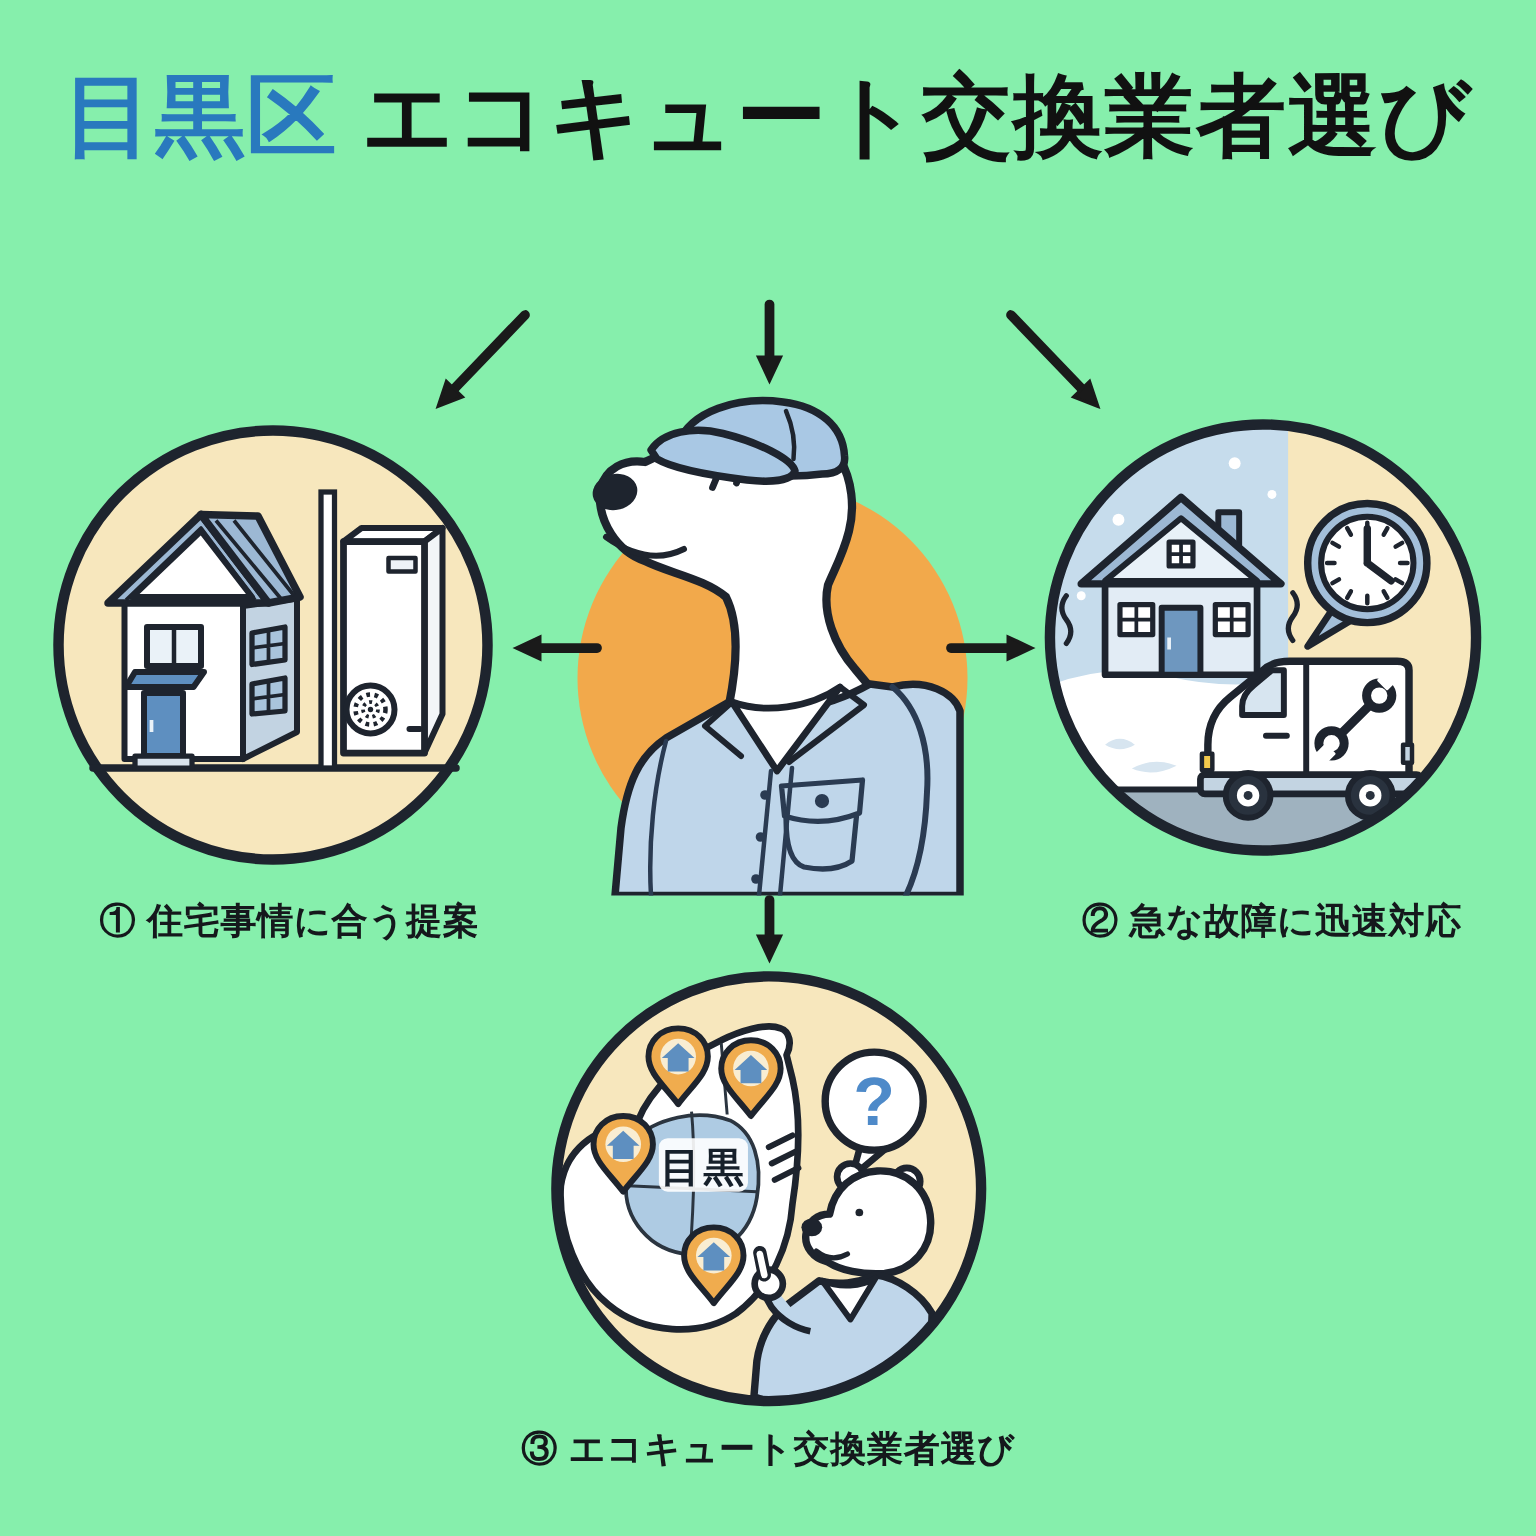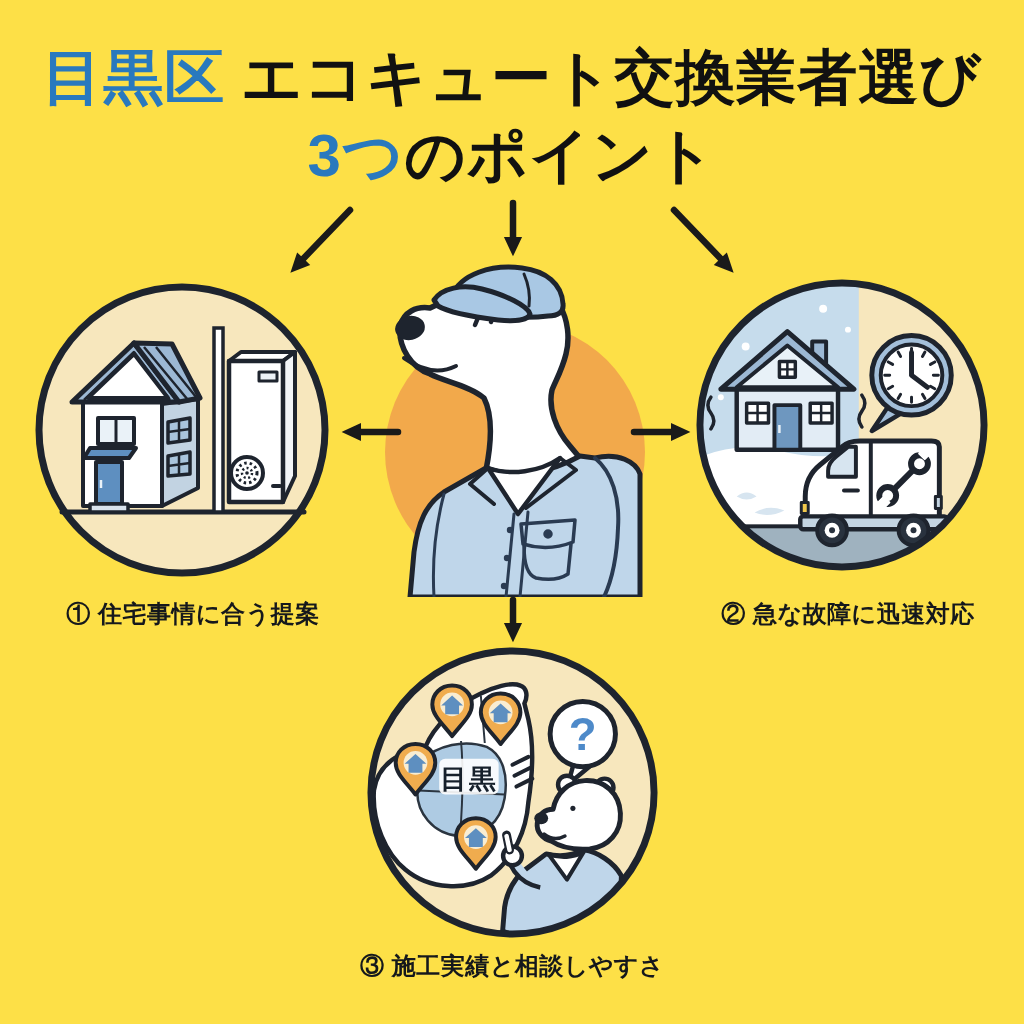--- a/index.html
+++ b/index.html
@@ -1,37 +1,36 @@
 <!DOCTYPE html>
 <html lang="ja"><head>
 <meta charset="utf-8">
 <style>
   html,body{margin:0;padding:0;background:#ffffff;}
   .canvas{
-    position:relative;width:1024px;height:1024px;background:#fde047;overflow:hidden;
+    position:relative;width:1024px;height:1024px;background:#86efac;overflow:hidden;
     font-family:"Liberation Sans",sans-serif;color:#111;
   }
   .title{position:absolute;left:0;width:1024px;text-align:center;margin:0;
     font-weight:800;font-size:60px;line-height:1.0;letter-spacing:1px;color:#111;}
   .title-line1{top:48px;}
   .title-line2{top:126px;}
   .accent{color:#2979BE;}
   .t-rest{margin-left:16px;}
   .pt-label{position:absolute;font-size:24px;font-weight:800;color:#15181c;
     text-align:center;letter-spacing:0.5px;white-space:nowrap;}
   .abs{position:absolute;}
   svg{display:block;}
 </style>
 </head>
 <body>
 
 <div class="canvas">
 
   <h1 class="title title-line1"><span class="accent">目黒区</span><span class="t-rest">エコキュート交換業者選び</span></h1>
-  <h1 class="title title-line2"><span class="accent">3つ</span><span>のポイント</span></h1>
 
   <div class="abs" style="left:32px;top:280px;">
     <svg width="300" height="300" viewBox="0 0 300 300">
       <circle cx="150" cy="150" r="143" fill="#F7E7BD" stroke="#1E242E" stroke-width="7"></circle>
       <g>
         <path d="M30 232 L 272 232" stroke="#1E242E" stroke-width="5" stroke-linecap="round"></path>
       </g>
       <g stroke="#1E242E" stroke-linejoin="round">
 
         <polygon points="130,124 166,119 166,208 130,226" fill="#C2D3E2" stroke-width="4"></polygon>
@@ -270,15 +269,15 @@
       </g>
       <g>
         <line x1="513" y1="600" x2="513" y2="626"></line>
         <polygon points="513,640 505.5,624 520.5,624" stroke-width="2"></polygon>
       </g>
     </g>
   </svg>
 
   <div class="pt-label" style="left:8px;top:598px;width:370px;">① 住宅事情に合う提案</div>
   <div class="pt-label" style="left:668px;top:598px;width:360px;">② 急な故障に迅速対応</div>
-  <div class="pt-label" style="left:302px;top:950px;width:420px;">③ 施工実績と相談しやすさ</div>
+  <div class="pt-label" style="left:302px;top:950px;width:420px;">③ エコキュート交換業者選び</div>
 
 </div>
 
 </body></html>

